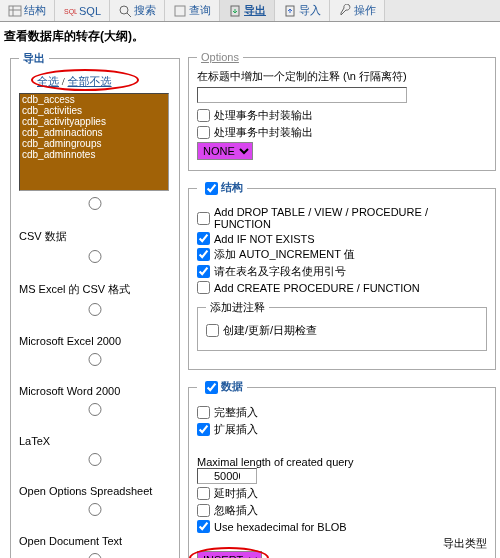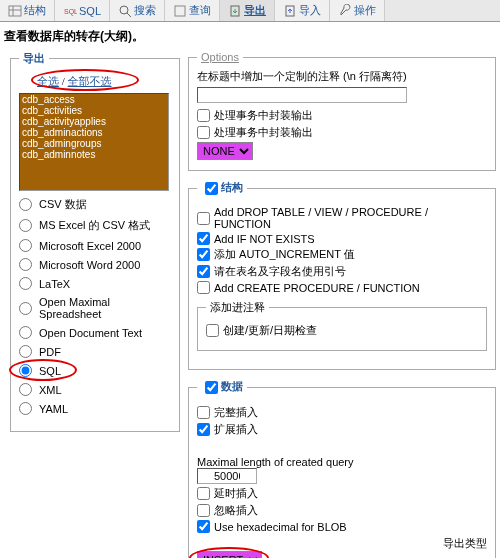--- a/index.html
+++ b/index.html
@@ -86,24 +86,24 @@
   color: #fff;
   border: 1px inset #999;
   font-size: 10px;
 }
 .listbox .opt {
   padding: 0 2px;
   white-space: nowrap;
 }
 .radio-row {
   display: flex;
-  align-items: center;
-  gap: 7px;
+  gap: 19px;
   margin: 6px 0;
   position: relative;
+  flex-direction: column;
 }
 .radio-row input[type=radio] { margin: 0; }
 .radio-row label { cursor: pointer; }
 .check-row {
   display: flex;
   align-items: center;
   gap: 4px;
   margin: 2px 0;
 }
 .check-row input[type=checkbox] { margin: 0; }
@@ -212,21 +212,21 @@
       <div class="radio-row">
           <input type="radio" name="fmt" style="">
           <label>Microsoft Word 2000</label>
         </div>
       <div class="radio-row">
           <input type="radio" name="fmt" style="">
           <label>LaTeX</label>
         </div>
       <div class="radio-row">
           <input type="radio" name="fmt" style="">
-          <label>Open Maximal Spreadsheet</label>
+          <label>Open Options Spreadsheet</label>
         </div>
       <div class="radio-row">
           <input type="radio" name="fmt" style="">
           <label>Open Document Text</label>
         </div>
       <div class="radio-row">
           <input type="radio" name="fmt" style="">
           <label>PDF</label>
         </div>
       <div class="radio-row" style="position:relative;">

